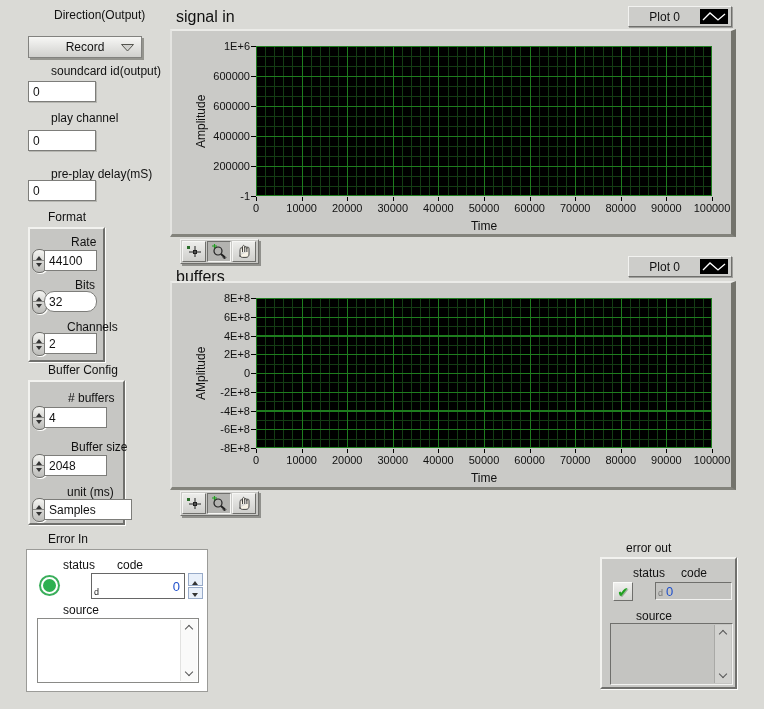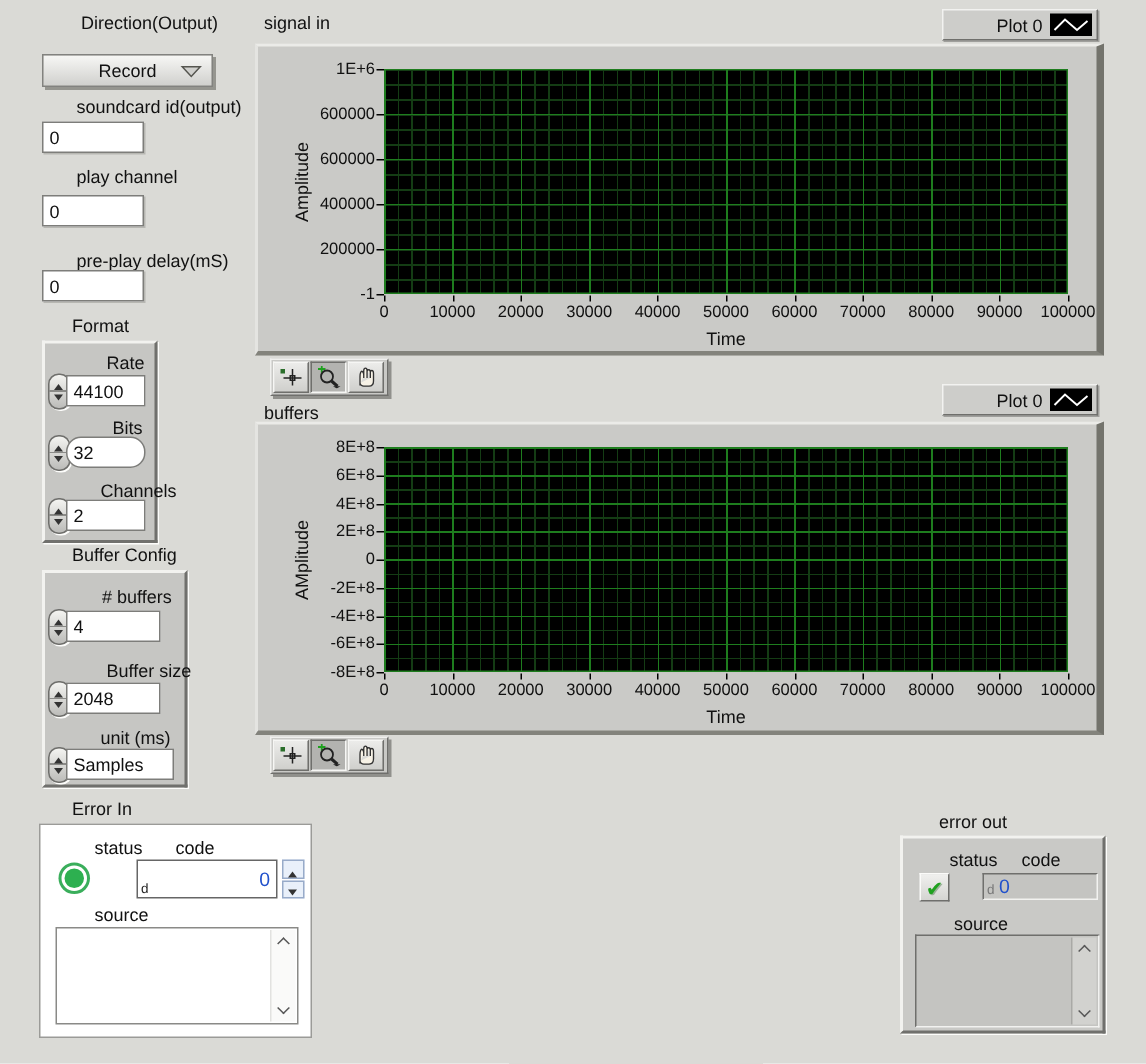--- a/index.html
+++ b/index.html
@@ -20,21 +20,21 @@
     border-bottom:4px solid #333;}
   .lvspin::after{content:"";position:absolute;left:3px;top:13px;border:3px solid transparent;
     border-top:4px solid #333;}
   .dropdown{position:absolute;left:28px;top:36px;width:114px;height:22px;box-sizing:border-box;
     background:linear-gradient(#f7f7f5,#d0d0cd);border:1px solid #82827f;
     box-shadow:2px 2px 0 #95958f;display:flex;align-items:center;justify-content:center;
     font-size:12px;cursor:pointer;}
   .dropdown .tri{position:absolute;right:6px;top:6px;line-height:0;}
 
   
-  .graph-title{position:absolute;font-size:12px;}
+  .graph-title{position:absolute;font-size:16px;}
   .gpanel{position:absolute;width:566px;box-sizing:border-box;background:#cacac7;
     border-top:2px solid #ebebe8;border-left:2px solid #e4e4e1;
     border-right:5px solid #73736c;border-bottom:3px solid #83837c;}
   .plot{position:absolute;left:84px;top:15px;width:456px;height:150px;background:#000;
     box-shadow:inset -1px 0 0 #1e7d1e, inset 0 -1px 0 #1e7d1e;cursor:crosshair;}
   .g1 .plot{background-image:
     repeating-linear-gradient(to right,#1e7d1e 0 1px,transparent 1px 45.6px),
     repeating-linear-gradient(to bottom,#1e7d1e 0 1px,transparent 1px 30px),
     repeating-linear-gradient(to right,#143c14 0 1px,transparent 1px 9.12px),
     repeating-linear-gradient(to bottom,#143c14 0 1px,transparent 1px 10px);}
@@ -50,21 +50,21 @@
   .xlabels{position:absolute;left:84px;top:171px;width:456px;height:13px;}
   .xtick{position:absolute;transform:translateX(-50%);font-size:11px;white-space:nowrap;}
   .xdashes{position:absolute;left:84px;top:166px;width:456px;height:4px;}
   .xdash{position:absolute;top:0;width:1px;height:4px;background:#000;}
   .ylab{position:absolute;left:22px;top:15px;width:14px;height:150px;
     writing-mode:vertical-rl;transform:rotate(180deg);text-align:center;font-size:12px;}
   .xlab{position:absolute;left:84px;top:188px;width:456px;text-align:center;font-size:12px;}
 
   .legend{position:absolute;width:104px;height:21px;box-sizing:border-box;background:#cdcdca;
     border:1px solid;border-color:#f2f2f0 #6f6f6c #6f6f6c #f2f2f0;box-shadow:1px 1px 0 #9f9f9c;
-    display:flex;align-items:center;justify-content:flex-end;gap:5px;padding:0 3px;font-size:12px;cursor:pointer;}
+    display:flex;align-items:center;justify-content:flex-end;gap:20px;padding:0 3px;font-size:12px;cursor:pointer;}
   .lsample{width:28px;height:15px;background:#000;line-height:0;}
 
   .palette{position:absolute;width:79px;height:25px;box-sizing:border-box;background:#c9c9c6;
     border:1px solid;border-color:#f0f0ee #6f6f6c #6f6f6c #f0f0ee;box-shadow:2px 2px 0 #90908c;
     display:flex;align-items:center;gap:1px;padding:0 1px;}
   .ptool{width:24px;height:21px;box-sizing:border-box;padding:0;background:linear-gradient(#ececea,#cfcfcc);
     border:1px solid;border-color:#f6f6f4 #6f6f6c #6f6f6c #f6f6f4;line-height:0;cursor:pointer;}
   .ptool.pressed{background:#b3b3b0;border-color:#6f6f6c #f6f6f4 #f6f6f4 #6f6f6c;}
 
   
@@ -141,21 +141,21 @@
   <span class="lbl" style="left:24px;top:363px">Buffer Config</span>
   <div class="cluster" style="left:28px;top:380px;width:93px;height:141px">
     <span class="lbl" style="left:14px;top:9px"># buffers</span>
     <span class="lvspin" style="left:2px;top:24px"></span>
     <input class="lvinput" style="left: 14px; top: 25px; width: 63px; box-shadow: none;" readonly="" value="4">
     <span class="lbl" style="left:17px;top:58px">Buffer size</span>
     <span class="lvspin" style="left:2px;top:72px"></span>
     <input class="lvinput" style="left: 14px; top: 73px; width: 63px; box-shadow: none;" readonly="" value="2048">
     <span class="lbl" style="left:13px;top:103px">unit (ms)</span>
     <span class="lvspin" style="left:2px;top:116px"></span>
-    <input class="lvinput" style="left: 14px; top: 117px; width: 72px; box-shadow: none;" readonly="" value="Samples">
+    <input class="lvinput" style="left: 14px; top: 117px; width: 88px; box-shadow: none;" readonly="" value="Samples">
   </div>
 
   <span class="lbl" style="left:24px;top:532px">Error In</span>
   <div class="errin-panel">
     <span class="lbl" style="left:12px;top:8px">status</span>
     <span class="led" style="left:14px;top:27px"></span>
     <span class="lbl" style="left:66px;top:8px">code</span>
     <div class="codefield" style="left:64px;top:23px;width:94px;height:26px">
       <span class="radix">d</span>
       <span class="val">0</span>

